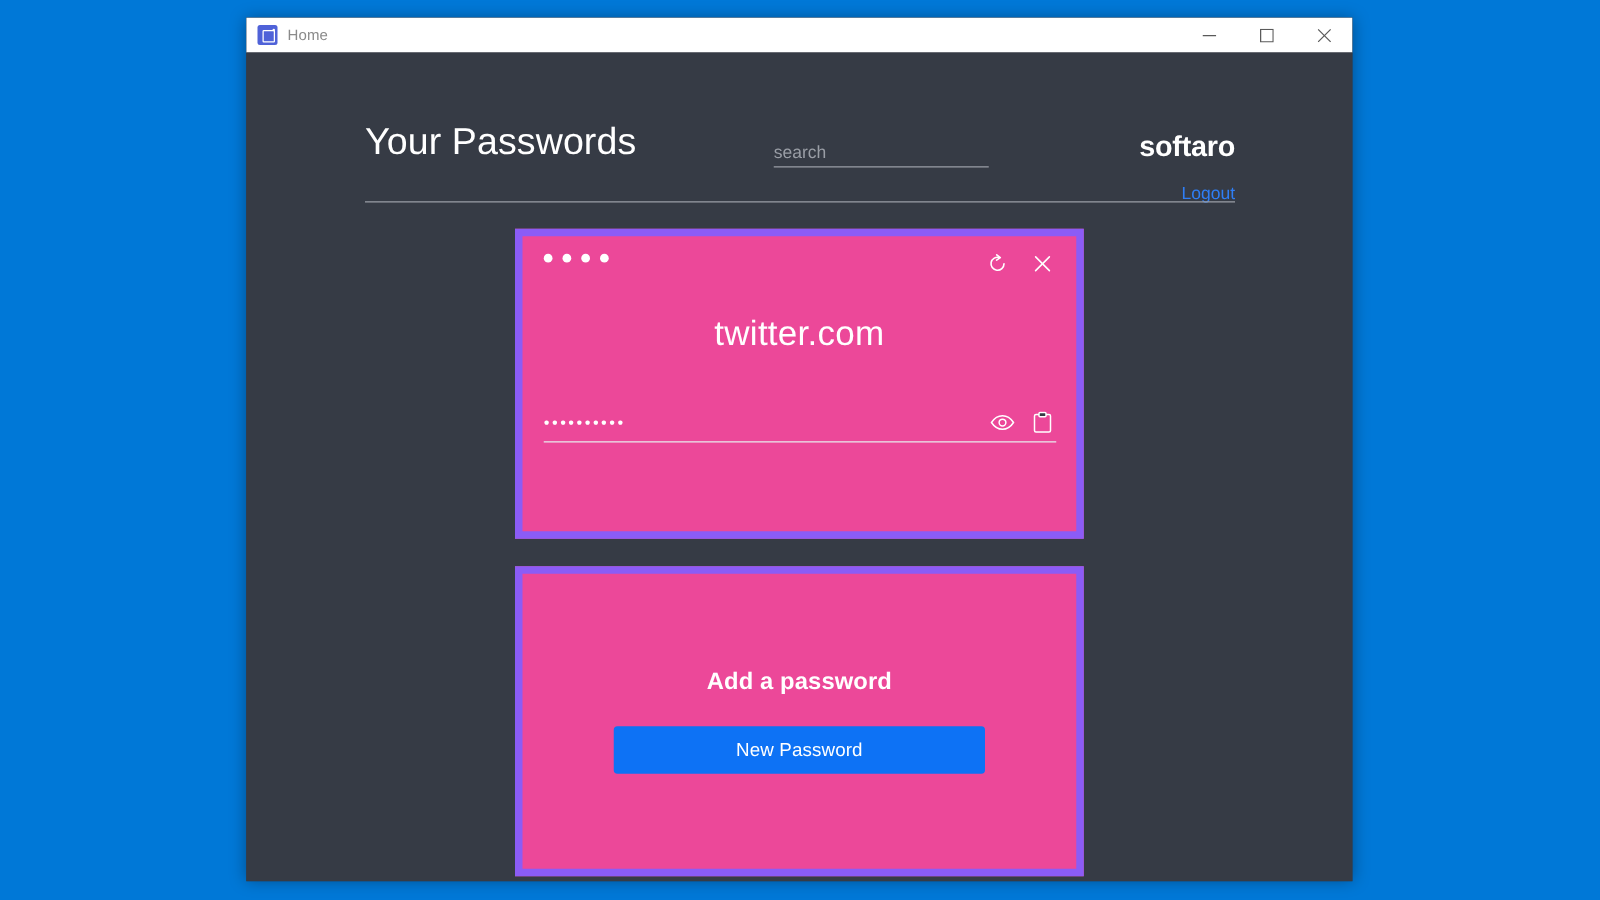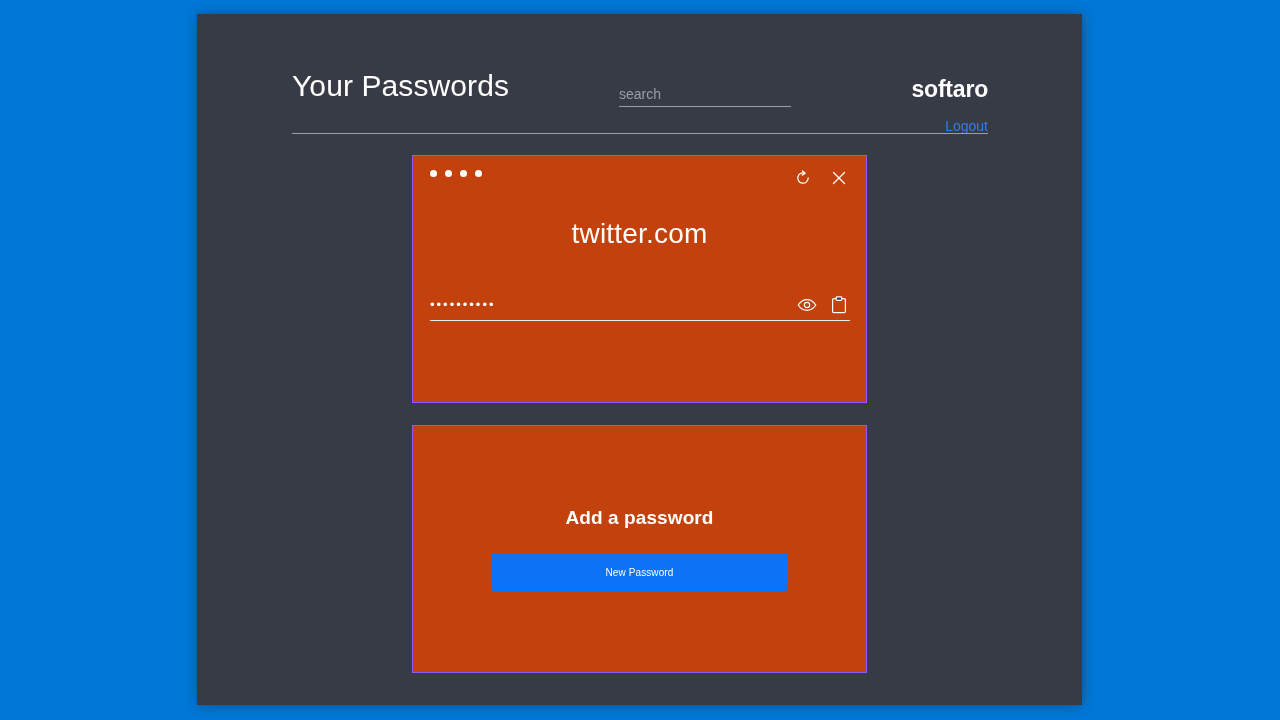--- a/index.html
+++ b/index.html
@@ -161,22 +161,22 @@
     width: 696px;
     height: 1px;
     background: #9a9ea6;
   }
 
   
   .card {
     position: absolute;
     left: 215px;
     width: 455px;
-    border: 1px solid #8b5cf6;
-    background: #c2410c;
+    border: 6px solid #8b5cf6;
+    background: #ec4899;
   }
   .card-entry { top: 141px; height: 248px; }
   .card-add   { top: 411px; height: 248px; }
 
   
   .entry-dots {
     position: absolute;
     left: 17px;
     top: 14px;
     display: flex;
@@ -266,31 +266,55 @@
     color: #ffffff;
     letter-spacing: 0.1px;
   }
   .new-password-btn {
     width: 297px;
     height: 38px;
     background: #0d72f5;
     border: none;
     border-radius: 3px;
     color: #ffffff;
-    font-size: 10px;
+    font-size: 15px;
     font-family: "Liberation Sans", sans-serif;
     cursor: pointer;
     letter-spacing: 0.1px;
   }
 </style>
 </head>
 <body>
 
 <div class="app-window">
 
+  <div class="titlebar">
+    <div class="titlebar-left">
+      <div class="app-icon"></div>
+      <span class="titlebar-title">Home</span>
+    </div>
+    <div class="window-controls">
+      <div class="wc-btn">
+        <svg width="11" height="11" viewBox="0 0 11 11">
+          <line x1="0" y1="5.5" x2="11" y2="5.5" stroke="#5a5a5a" stroke-width="1"></line>
+        </svg>
+      </div>
+      <div class="wc-btn">
+        <svg width="11" height="11" viewBox="0 0 11 11">
+          <rect x="0.5" y="0.5" width="10" height="10" fill="none" stroke="#5a5a5a" stroke-width="1"></rect>
+        </svg>
+      </div>
+      <div class="wc-btn">
+        <svg width="11" height="11" viewBox="0 0 11 11">
+          <line x1="0.5" y1="0.5" x2="10.5" y2="10.5" stroke="#5a5a5a" stroke-width="1"></line>
+          <line x1="10.5" y1="0.5" x2="0.5" y2="10.5" stroke="#5a5a5a" stroke-width="1"></line>
+        </svg>
+      </div>
+    </div>
+  </div>
 
   <div class="content">
 
     <div class="header">
       <div class="page-title">Your Passwords</div>
 
       <div class="search-wrap">
         <input class="search-input" type="text" placeholder="search" style="">
       </div>
 

